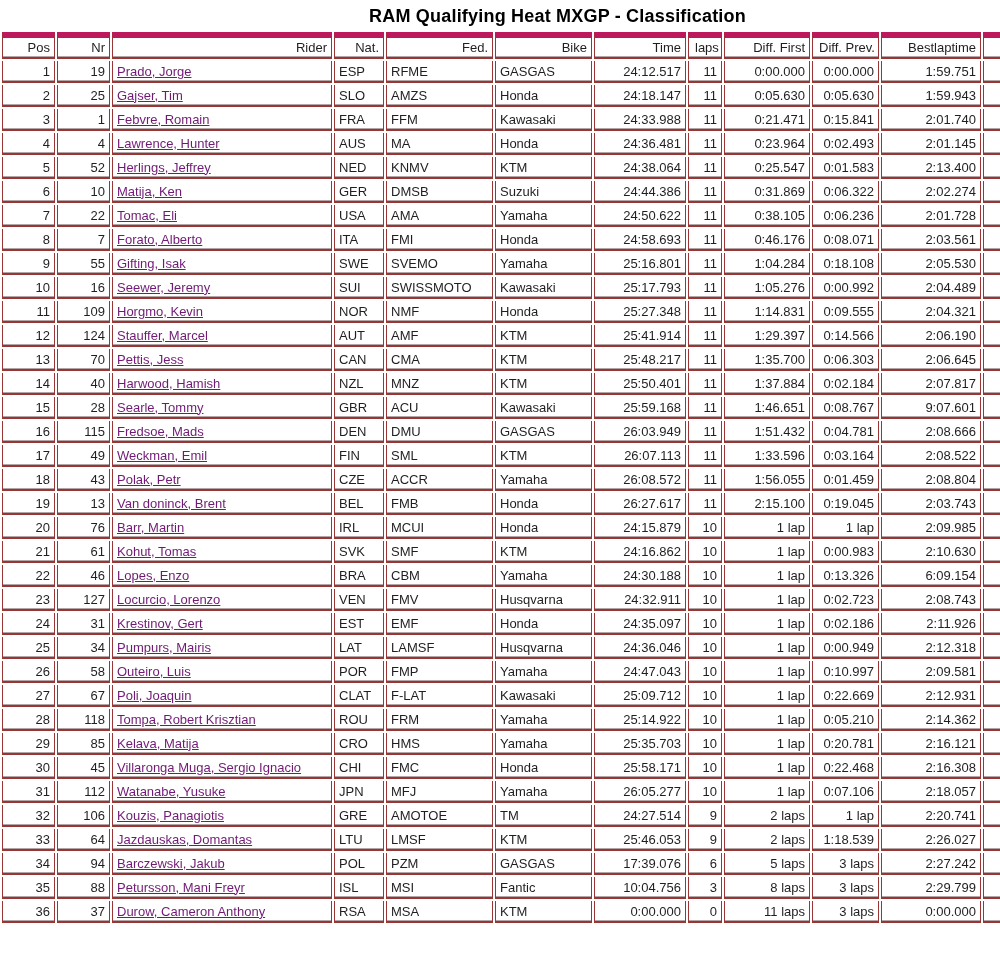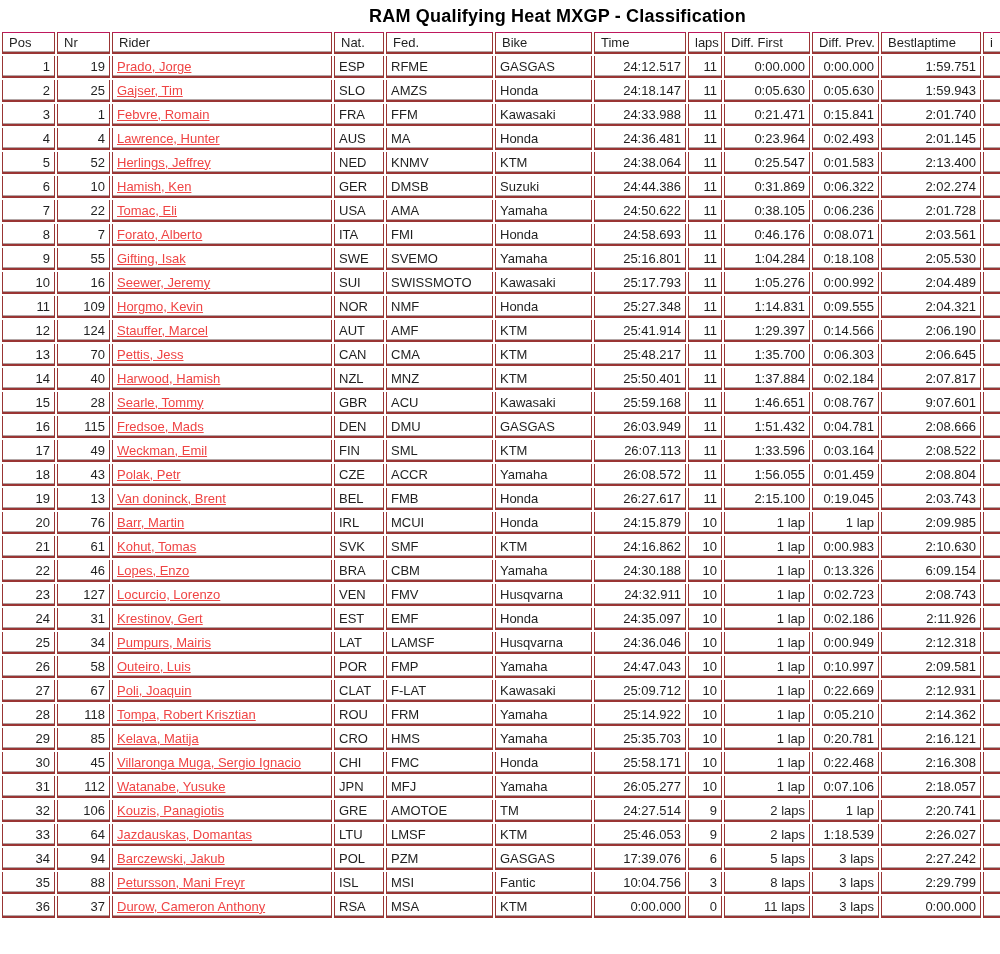--- a/index.html
+++ b/index.html
@@ -41,28 +41,28 @@
     white-space: nowrap;
     border-left: 1px solid #993534;
     border-right: 1px solid #993534;
     border-bottom: 2px solid #993534;
     border-top: none;
     box-shadow: inset 0 -1px 0 #b3a6a6;
     font-weight: normal;
     vertical-align: middle;
   }
   table.results th {
-    text-align: left;
-    border-top: 1px solid #be185d;
+    text-align: right;
+    border-top: 6px solid #be185d;
     padding-left: 6px;
   }
   td.num, th.num { text-align: right; }
   td.txt, th.txt { text-align: left; }
   a.rider-link {
-    color: #ef4444;
+    color: #701a75;
     text-decoration: underline;
     cursor: pointer;
   }
 </style>
 </head>
 <body>
 
 <div id="viewport">
   <div class="page-title">RAM Qualifying Heat MXGP - Classification</div>
 
@@ -169,21 +169,21 @@
     <td class="num">11</td>
     <td class="num">0:25.547</td>
     <td class="num">0:01.583</td>
     <td class="num">2:13.400</td>
     <td class="txt"></td>
   </tr>
 
   <tr>
     <td class="num">6</td>
     <td class="num">10</td>
-    <td class="txt"><a class="rider-link" href="#">Hamish, Ken</a></td>
+    <td class="txt"><a class="rider-link" href="#">Matija, Ken</a></td>
     <td class="txt">GER</td>
     <td class="txt">DMSB</td>
     <td class="txt">Suzuki</td>
     <td class="num">24:44.386</td>
     <td class="num">11</td>
     <td class="num">0:31.869</td>
     <td class="num">0:06.322</td>
     <td class="num">2:02.274</td>
     <td class="txt"></td>
   </tr>

